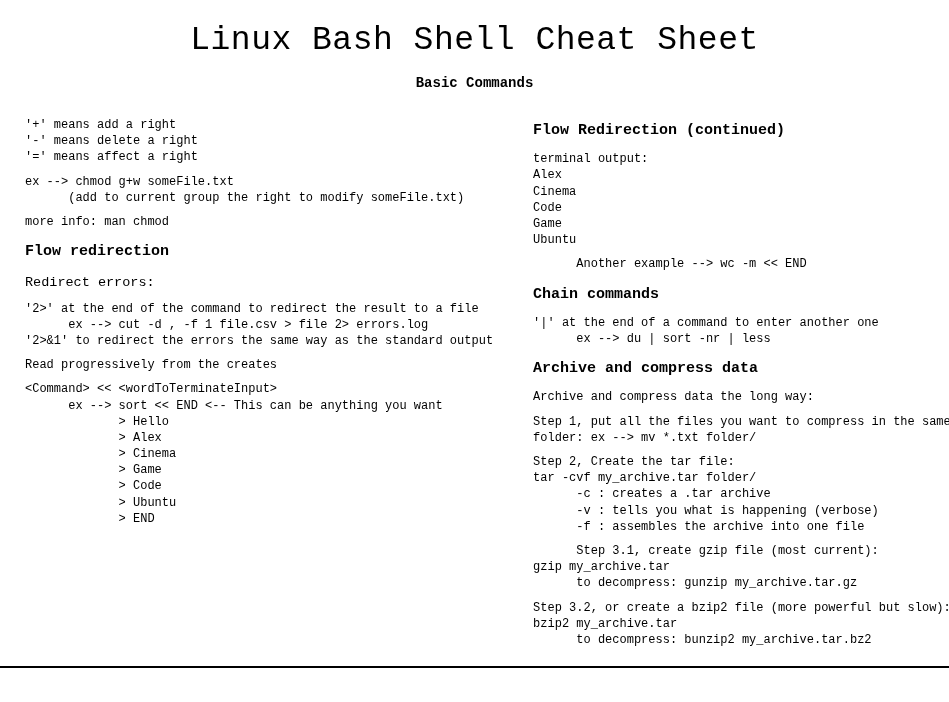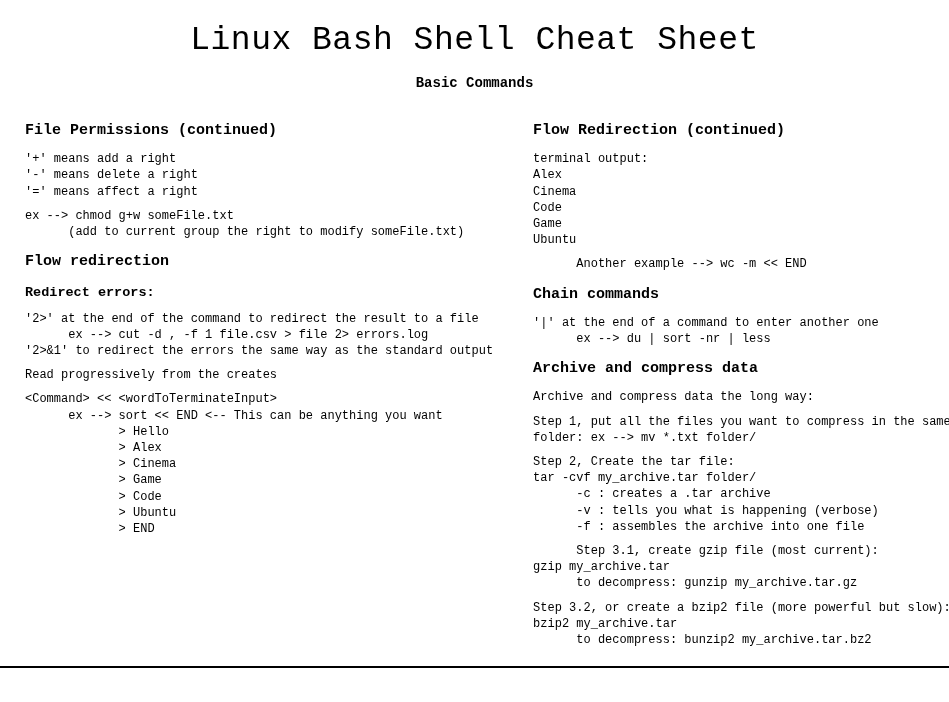--- a/index.html
+++ b/index.html
@@ -38,21 +38,21 @@
   }
   .col-left { flex: 1.02; }
   .col-right { flex: 0.98; }
   h2.section {
     font-size: 15px;
     font-weight: bold;
     margin: 12px 0 10px 0;
   }
   h3.subsection {
     font-size: 13.5px;
-    font-weight: bold;
+    font-weight: normal;
     margin: 12px 0 8px 0;
   }
   .para {
     margin: 8px 0;
     white-space: pre;
   }
   .para-wrap {
     margin: 8px 0;
     white-space: pre-wrap;
   }
@@ -67,26 +67,26 @@
 
 <div class="page">
 
   <h1 class="title">Linux Bash Shell Cheat Sheet</h1>
   <div class="subtitle">Basic Commands</div>
 
   <div class="columns">
 
     <div class="col col-left">
 
-      <h2 class="section">File Permissions (continued)</h2>
       <div class="para">'+' means add a right
 '-' means delete a right
 '=' means affect a right</div>
       <div class="para">ex --&gt; chmod g+w someFile.txt
       (add to current group the right to modify someFile.txt)</div>
+      <div class="para">more info: man chmod</div>
 
       <h2 class="section">Flow redirection</h2>
 
       <h3 class="subsection">Redirect errors:</h3>
       <div class="para">'2&gt;' at the end of the command to redirect the result to a file
       ex --&gt; cut -d , -f 1 file.csv &gt; file 2&gt; errors.log
 '2&gt;&amp;1' to redirect the errors the same way as the standard output</div>
       <div class="para">Read progressively from the creates</div>
       <div class="para">&lt;Command&gt; &lt;&lt; &lt;wordToTerminateInput&gt;
       ex --&gt; sort &lt;&lt; END &lt;-- This can be anything you want

